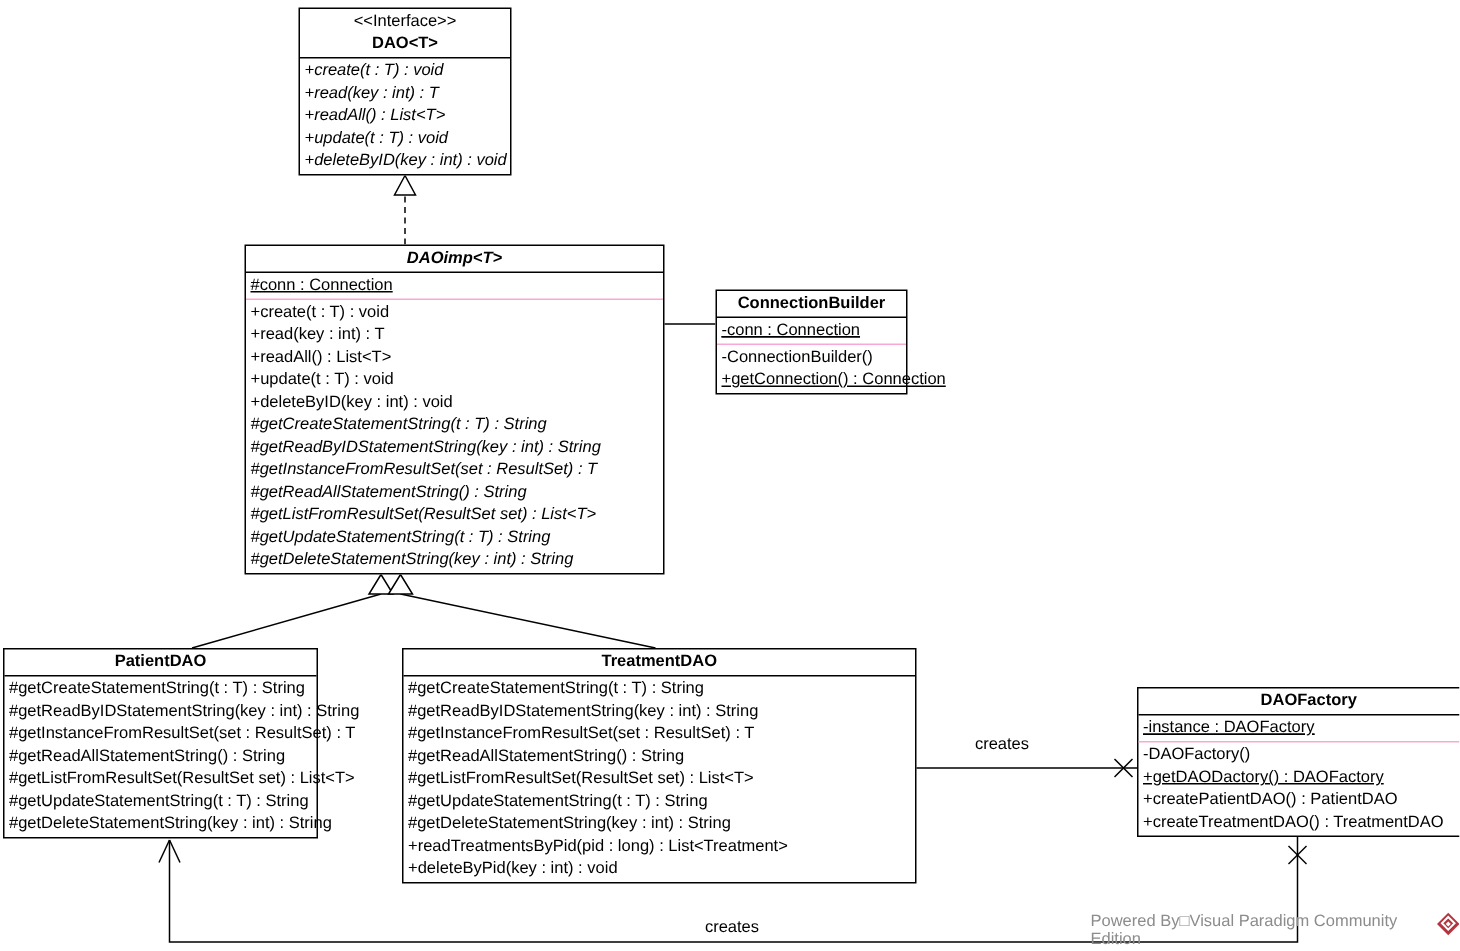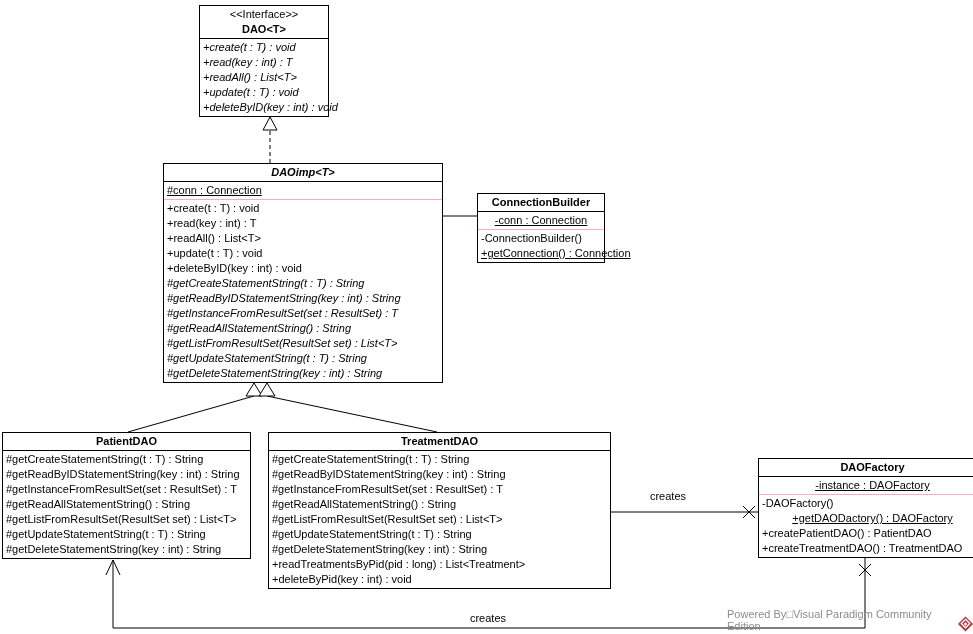--- a/index.html
+++ b/index.html
@@ -14,25 +14,25 @@
     position:absolute; background:#ffffff; border:1px solid #000; z-index:2;
   }
   .hdr { border-bottom:1px solid #000; text-align:center; padding:1px 2px; }
   .hdr .stereo { font-weight:normal; line-height:15px; }
   .hdr .cname { font-weight:bold; line-height:15px; }
   .hdr .cname.it { font-style:italic; }
   .attrs { border-bottom:1px solid #f9a8d4; padding:1px 0;text-decoration:underline; }
   .ops { padding:1px 0; }
   .member { line-height:15px; padding:0 3px; white-space:nowrap; }
   .member.it { font-style:italic; }
-  .member.un { text-decoration:underline;text-align:center; }
+  .member.un { text-decoration:underline; }
   .edge-label { position:absolute; z-index:3; text-align:center; width:60px; }
   .footer {
     position:absolute; z-index:3; color:#8c8c8c; font-size:11px;
-    display:flex; align-items:flex-end; gap:5px;
+    display:flex; align-items:flex-start; gap:5px;
   }
 </style>
 </head>
 <body>
 
 <div id="canvas">
 
   <svg class="wires" width="973" height="634" viewBox="0 0 973 634">
 
     <g>
@@ -65,21 +65,21 @@
 
     <g>
       <polyline points="865,557 865,628 113,628 113,560" fill="none" stroke="#000" stroke-width="1"></polyline>
       <line x1="113" y1="560" x2="106" y2="575" stroke="#000" stroke-width="1"></line>
       <line x1="113" y1="560" x2="120" y2="575" stroke="#000" stroke-width="1"></line>
       <line x1="859" y1="564" x2="871" y2="576" stroke="#000" stroke-width="1"></line>
       <line x1="859" y1="576" x2="871" y2="564" stroke="#000" stroke-width="1"></line>
     </g>
   </svg>
 
-  <div class="uml-class" style="left:199px; top:5px; width:130px;">
+  <div class="uml-class" style="left:199px; top:5px; width:142px;">
     <div class="hdr">
       <div class="stereo">&lt;&lt;Interface&gt;&gt;</div>
       <div class="cname">DAO&lt;T&gt;</div>
     </div>
     <div class="ops">
         <div class="member it">+create(t : T) : void</div>
         <div class="member it">+read(key : int) : T</div>
         <div class="member it">+readAll() : List&lt;T&gt;</div>
         <div class="member it">+update(t : T) : void</div>
         <div class="member it">+deleteByID(key : int) : void</div>
@@ -115,21 +115,21 @@
     </div>
     <div class="attrs">
         <div class="member un">-conn : Connection</div>
       </div>
     <div class="ops">
         <div class="member">-ConnectionBuilder()</div>
         <div class="member un">+getConnection() : Connection</div>
       </div>
   </div>
 
-  <div class="uml-class" style="left:2px; top:432px; width:249px;">
+  <div class="uml-class" style="left:2px; top:432px; width:210px;">
     <div class="hdr">
       <div class="cname">PatientDAO</div>
     </div>
     <div class="ops">
         <div class="member">#getCreateStatementString(t : T) : String</div>
         <div class="member">#getReadByIDStatementString(key : int) : String</div>
         <div class="member">#getInstanceFromResultSet(set : ResultSet) : T</div>
         <div class="member">#getReadAllStatementString() : String</div>
         <div class="member">#getListFromResultSet(ResultSet set) : List&lt;T&gt;</div>
         <div class="member">#getUpdateStatementString(t : T) : String</div>

